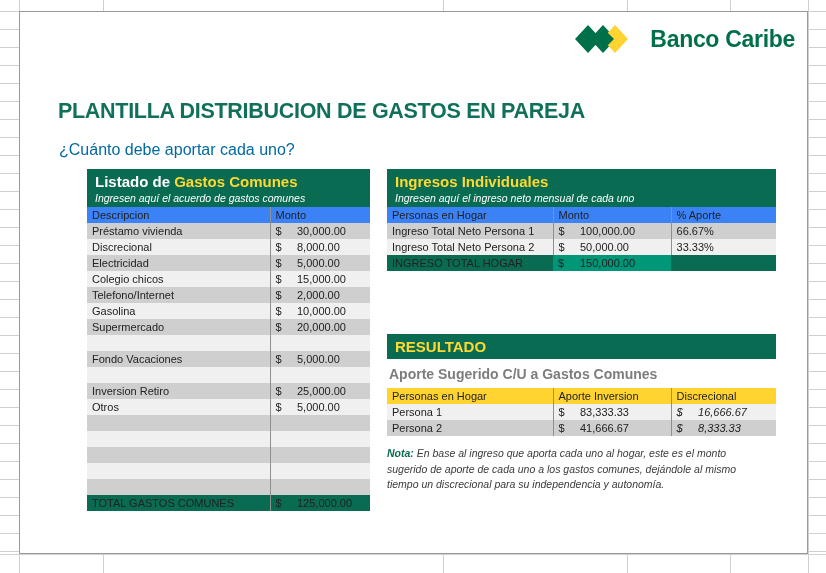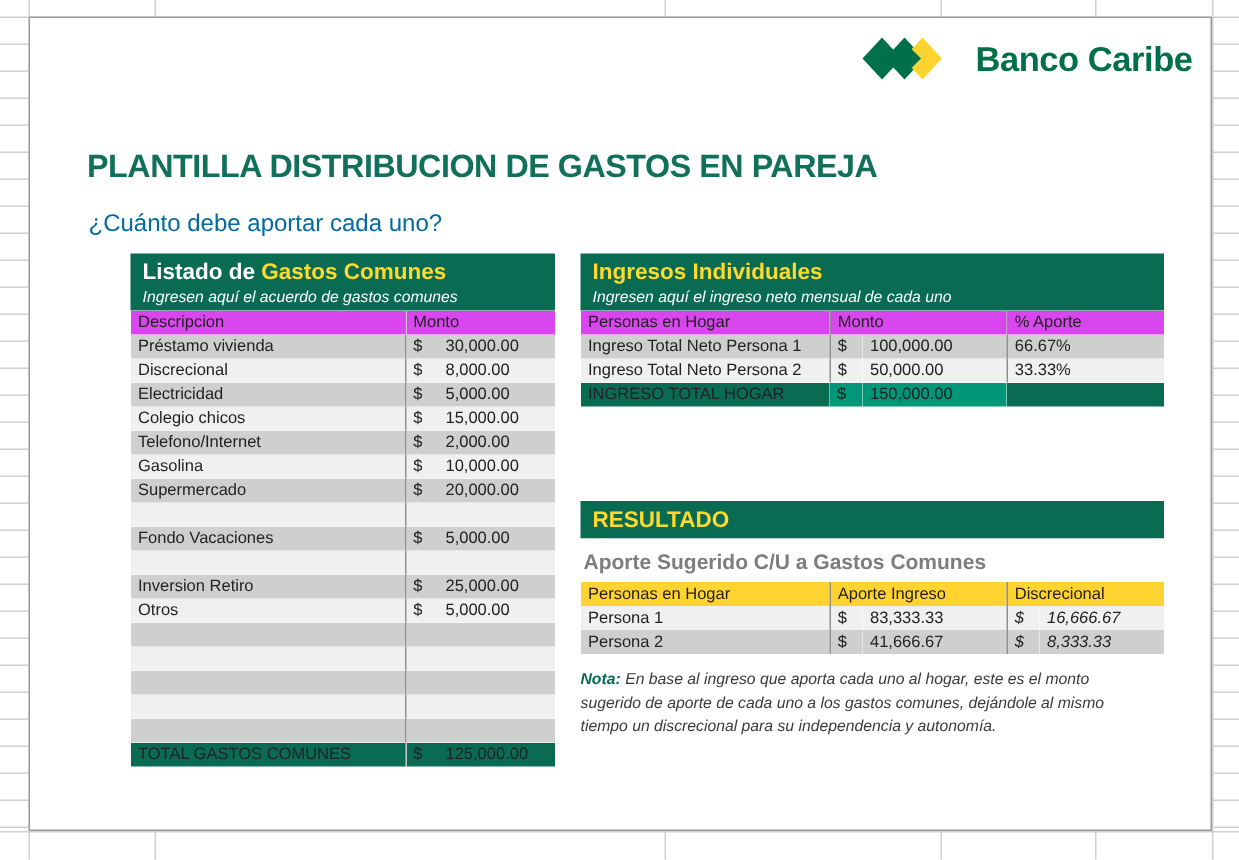--- a/index.html
+++ b/index.html
@@ -55,21 +55,21 @@
   .bandhead .t1 .hl{color:#ffd92e;}
   .bandhead .t2{font-size:10.5px;font-style:italic;line-height:14px;color:#ffffff;}
 
   table.grid{border-collapse:collapse;table-layout:fixed;}
   table.grid td,table.grid th{
     padding:0 5px;margin:0;font-size:11px;color:#222;
     height:16px;line-height:16px;overflow:hidden;white-space:nowrap;
     box-sizing:border-box;font-weight:normal;text-align:left;
   }
   .colhead td{
-    background:#d946ef;color:#0a6b53;font-weight:bold;text-align:center;
+    background:#3b82f6;color:#0a6b53;font-weight:bold;text-align:center;
     font-size:11.5px;height:17px;line-height:17px;
   }
   .r-gray{background:#cfcfcf;}
   .r-lite{background:#f0f0f0;}
   .cur{text-align:left;width:14px;padding-right:0;}
   .amt{text-align:right;padding-right:7px;}
   .ctr{text-align:center;}
   .vsep{border-left:1px solid #8f8f8f;}
   .totrow td{
     background:#0a6b53;color:#fff;font-weight:bold;font-size:12px;
@@ -365,21 +365,21 @@
         <colgroup>
             <col style="width:166px">
             <col style="width:22px">
             <col style="width:96px">
             <col style="width:22px">
             <col style="width:83px">
           </colgroup>
         <tbody>
           <tr class="yhead">
             <td>Personas en Hogar</td>
-            <td class="vsep" colspan="2">Aporte Ingreso</td>
+            <td class="vsep" colspan="2">Aporte Inversion</td>
             <td class="vsep" colspan="2">Discrecional</td>
           </tr>
         </tbody>
         <tbody id="result-rows">
             <tr class="r-lite">
               <td>Persona 1</td>
               <td class="cur vsep bld">$</td>
               <td class="amt bld">83,333.33</td>
               <td class="cur vsep ital">$</td>
               <td class="amt ital">16,666.67</td>

